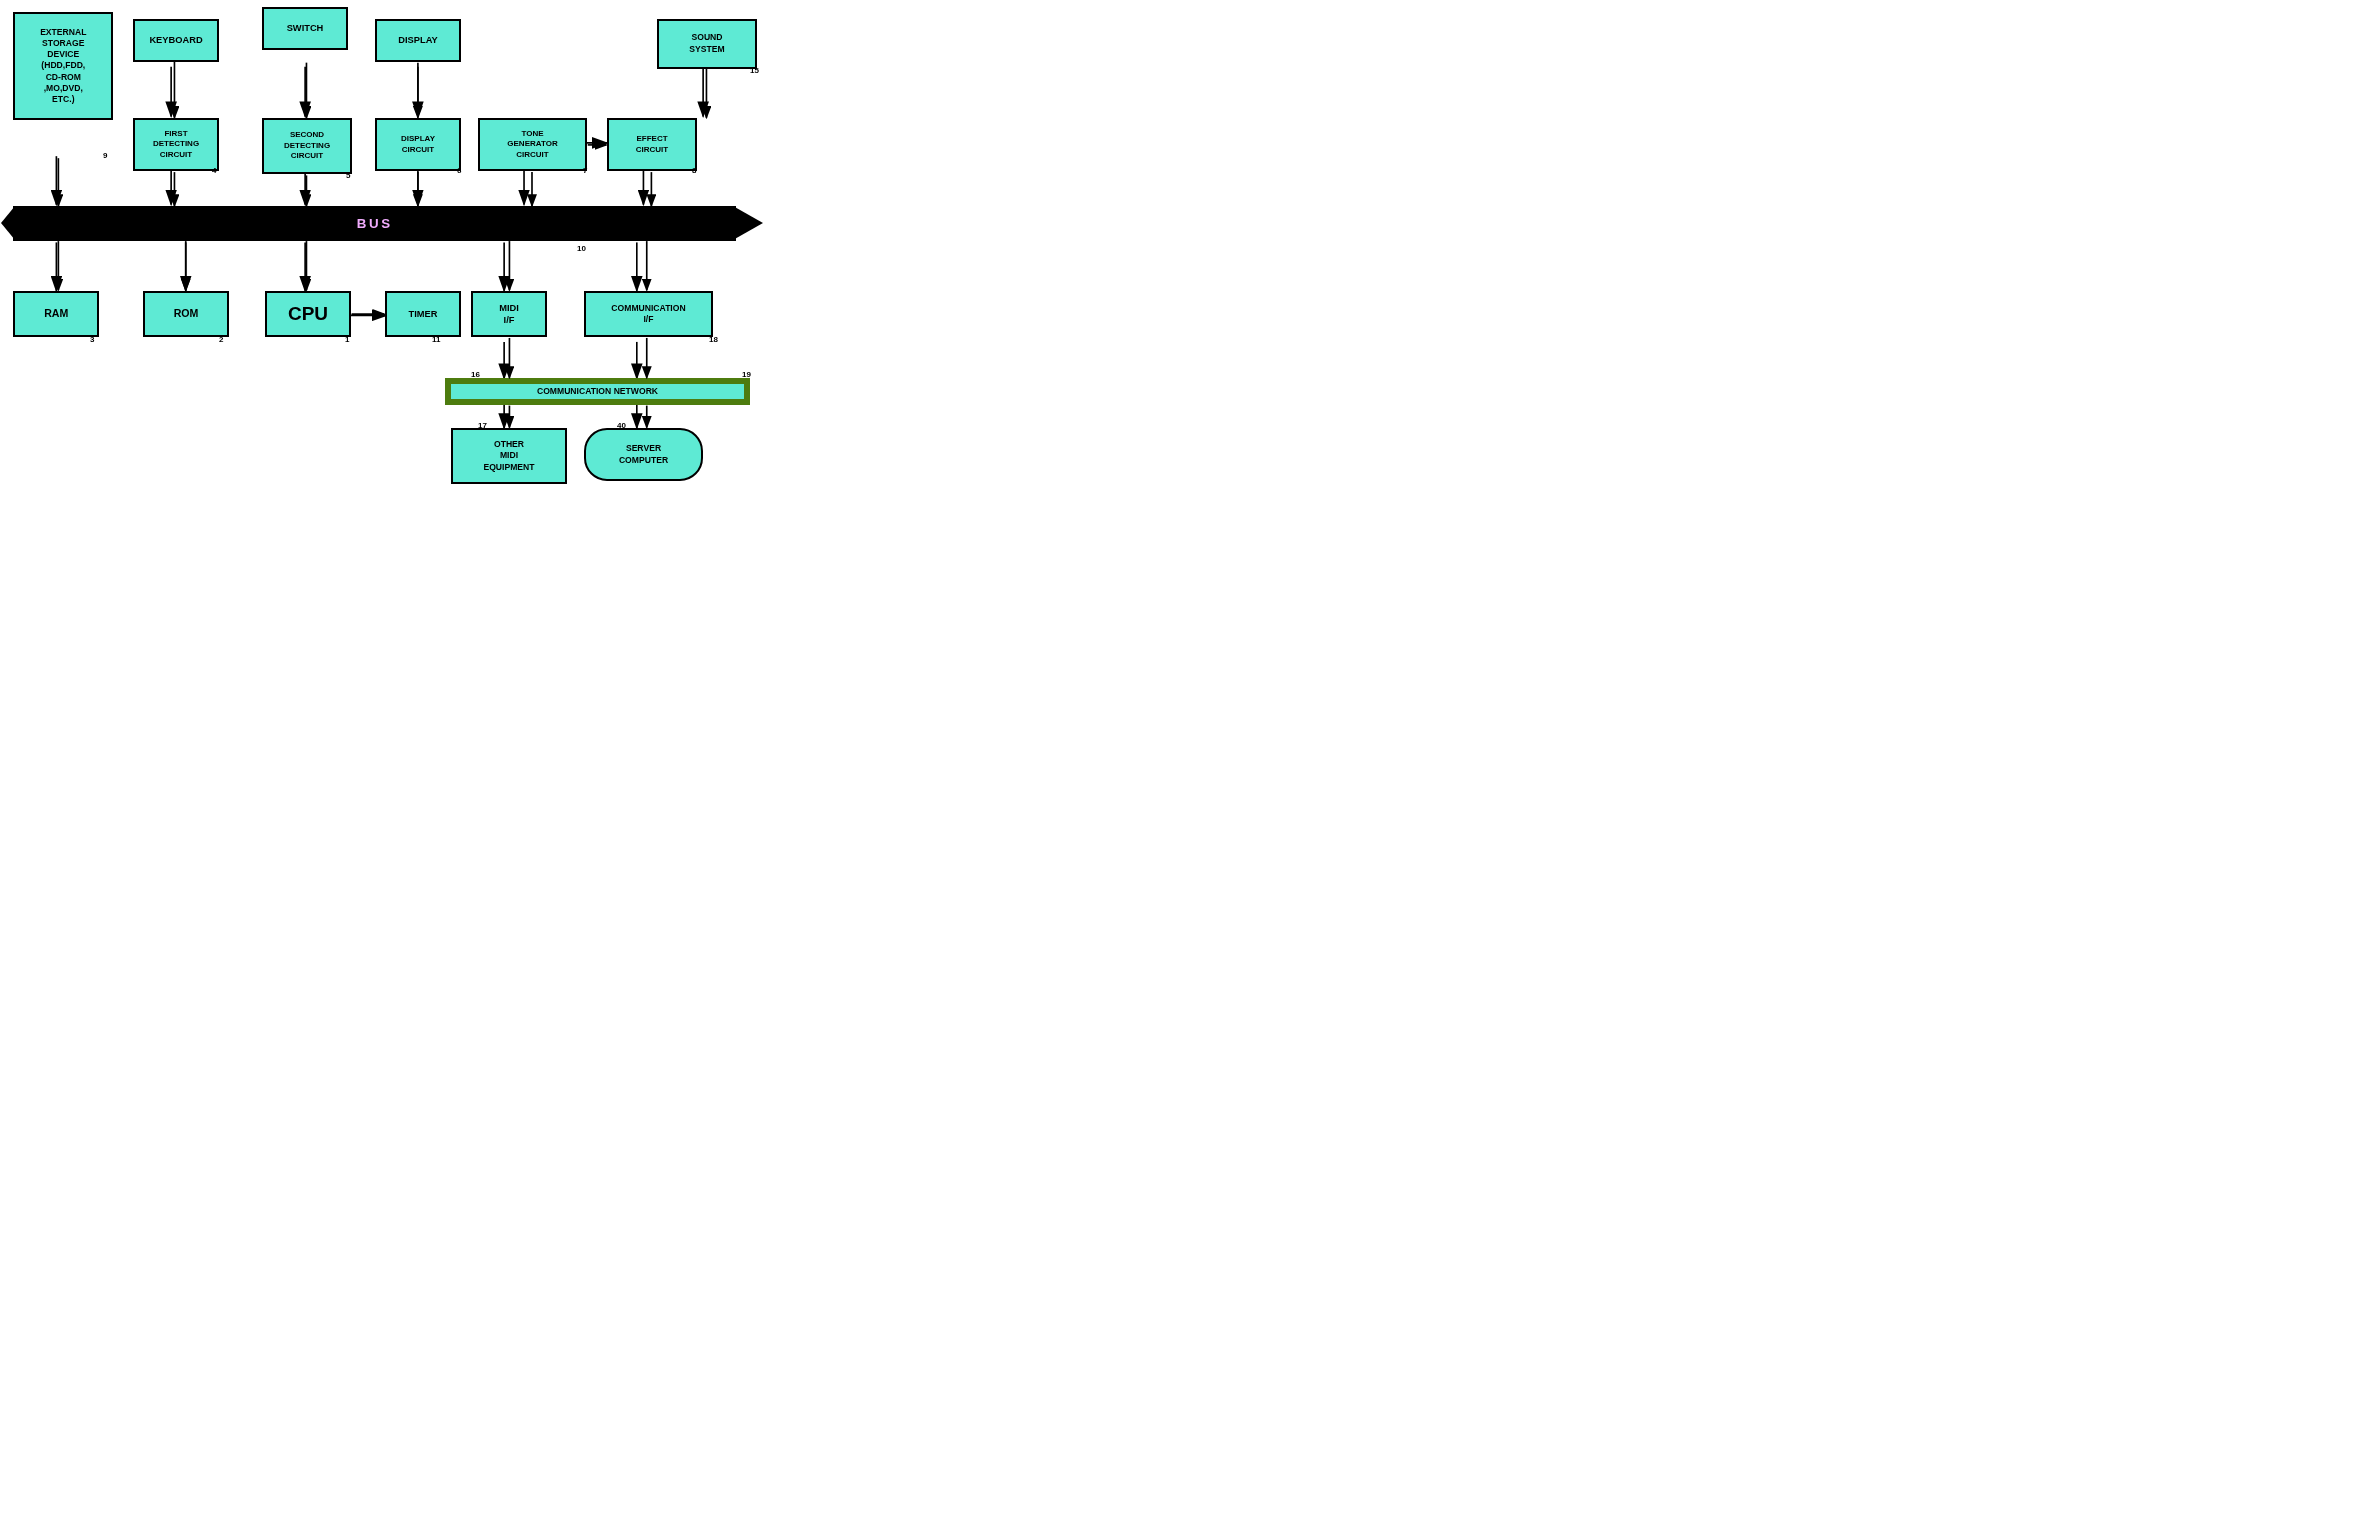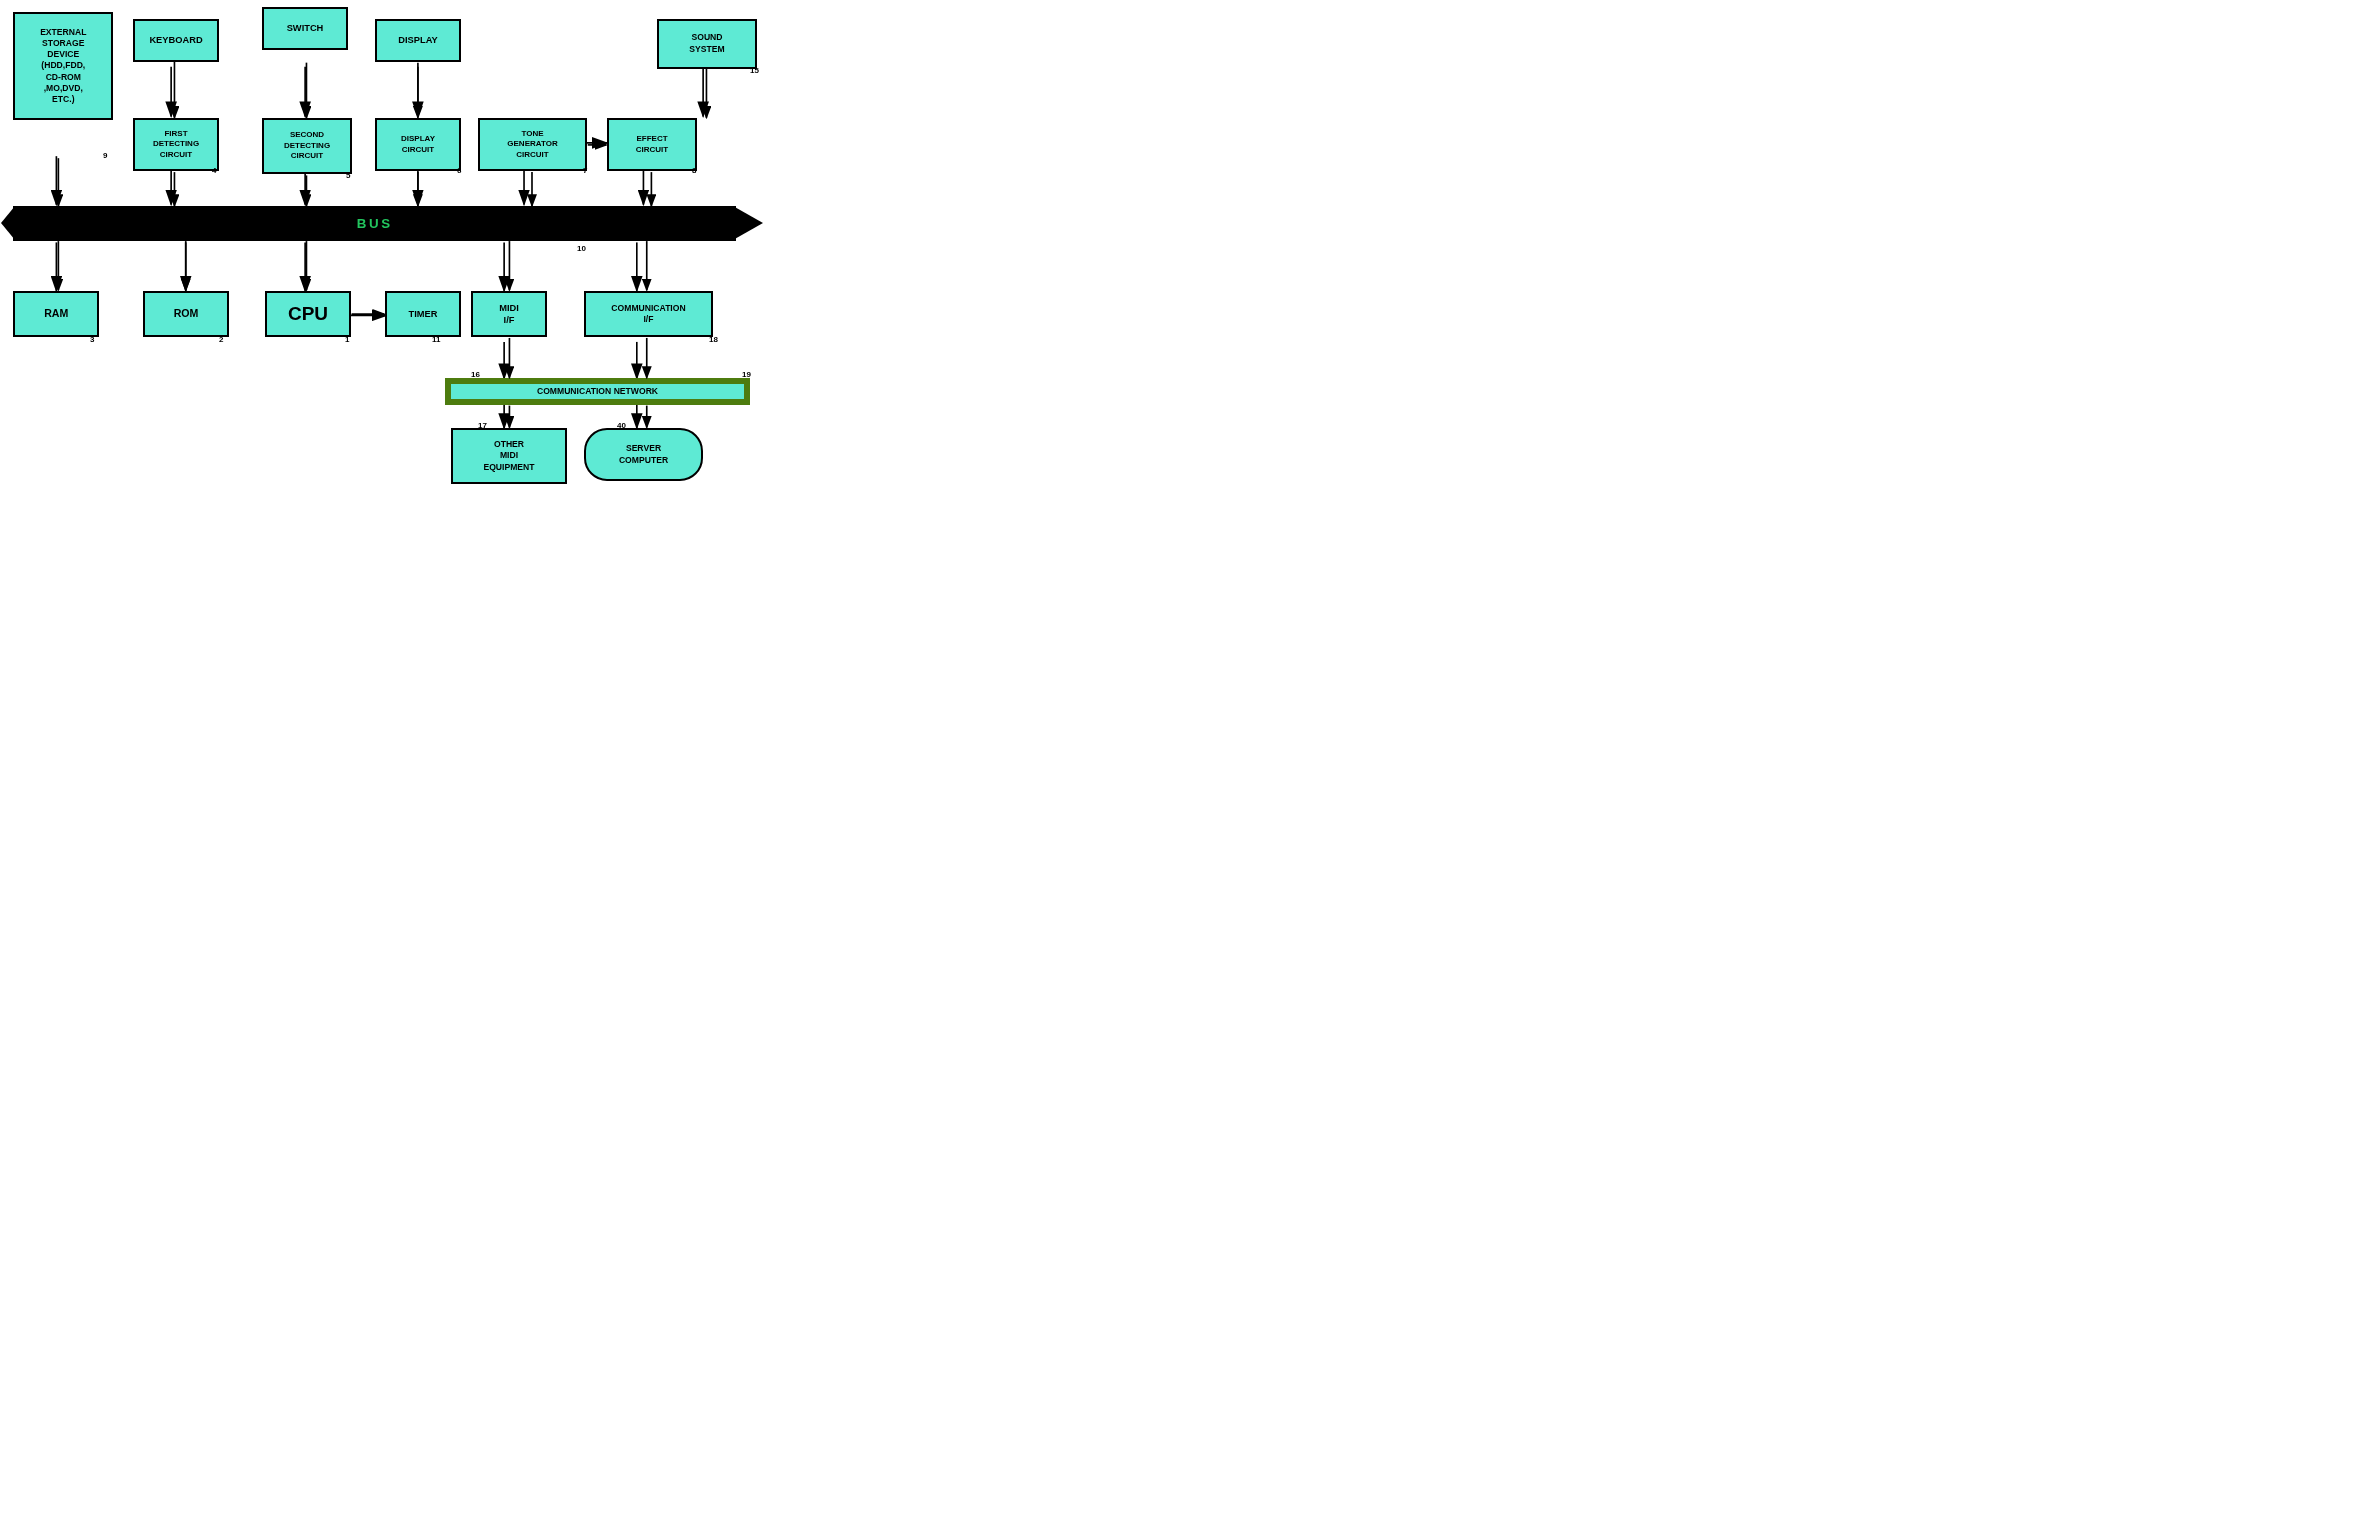--- a/index.html
+++ b/index.html
@@ -167,21 +167,21 @@
 
   <div class="box thick" style="left:607px; top:118px; width:90px; height:53px; font-size:8px;">
     <span style="white-space:pre-line; text-align:center;">EFFECT
 CIRCUIT</span>
   </div>
   <span class="label" style="left:692px; top:166px;">8</span>
 
   <div style="position:absolute; left:13.3px; top:206px; width:750px; height:35px;">
 
     <div style="position:absolute; left:0; top:0; width:723px; height:35px; background:#000; display:flex; align-items:center; justify-content:center;">
-      <span style="color:#22c55e; font-size:13.3px; font-weight:bold; letter-spacing:2.7px;">BUS</span>
+      <span style="color:#f0abfc; font-size:13.3px; font-weight:bold; letter-spacing:2.7px;">BUS</span>
     </div>
 
     <div style="position:absolute; right:0; top:0; width:0; height:0; 
                 border-top:17px solid transparent; 
                 border-bottom:17px solid transparent; 
                 border-left:30px solid #000;">
     </div>
 
     <div style="position:absolute; left:-12px; top:0; width:0; height:0; 
                 border-top:17px solid transparent; 

